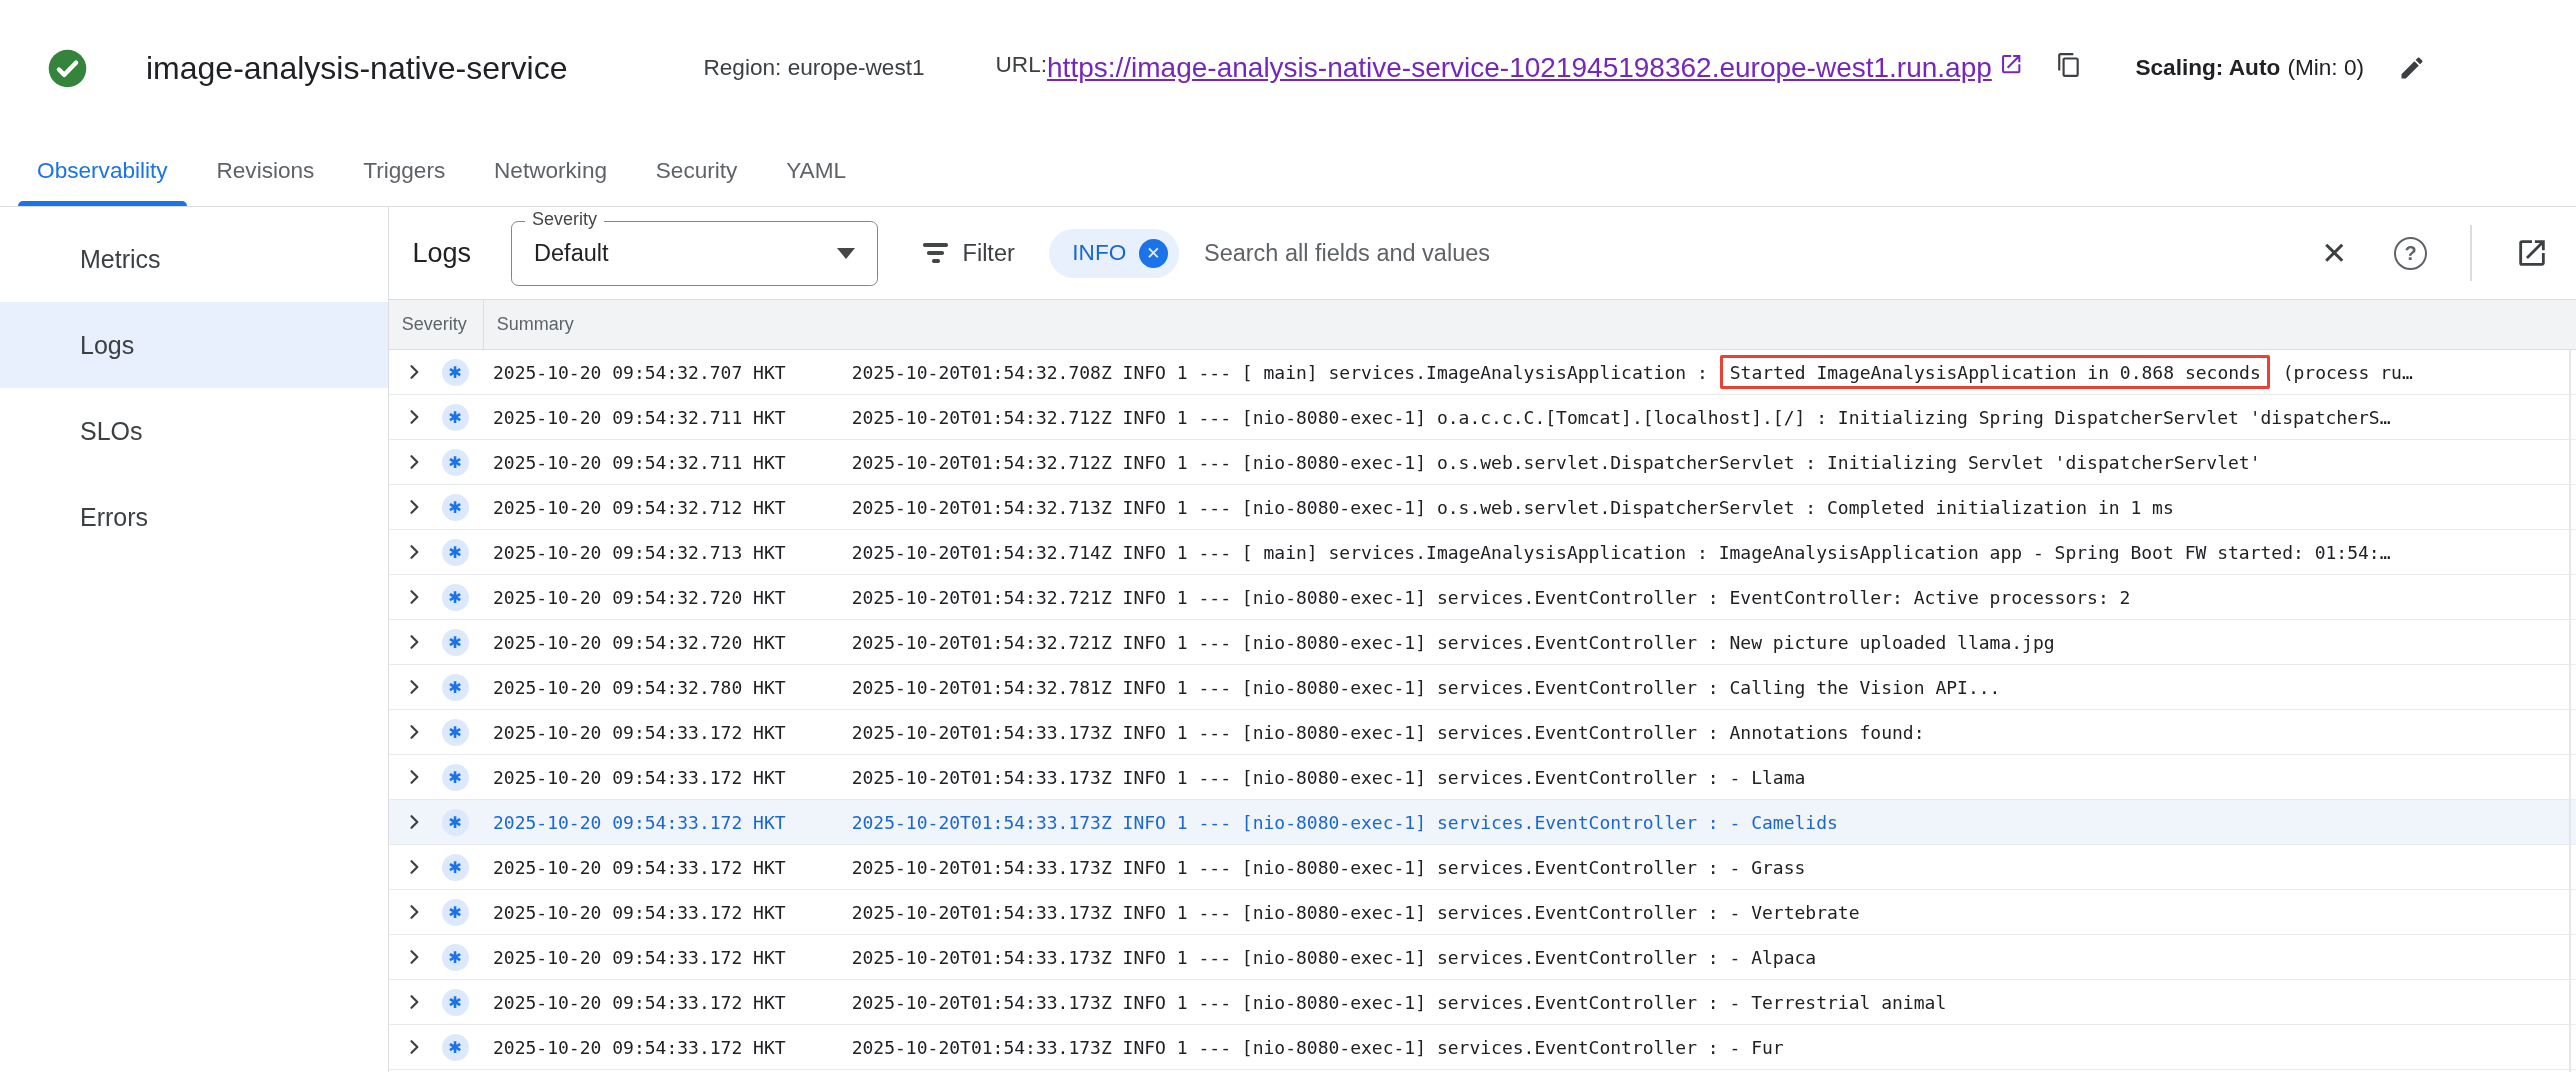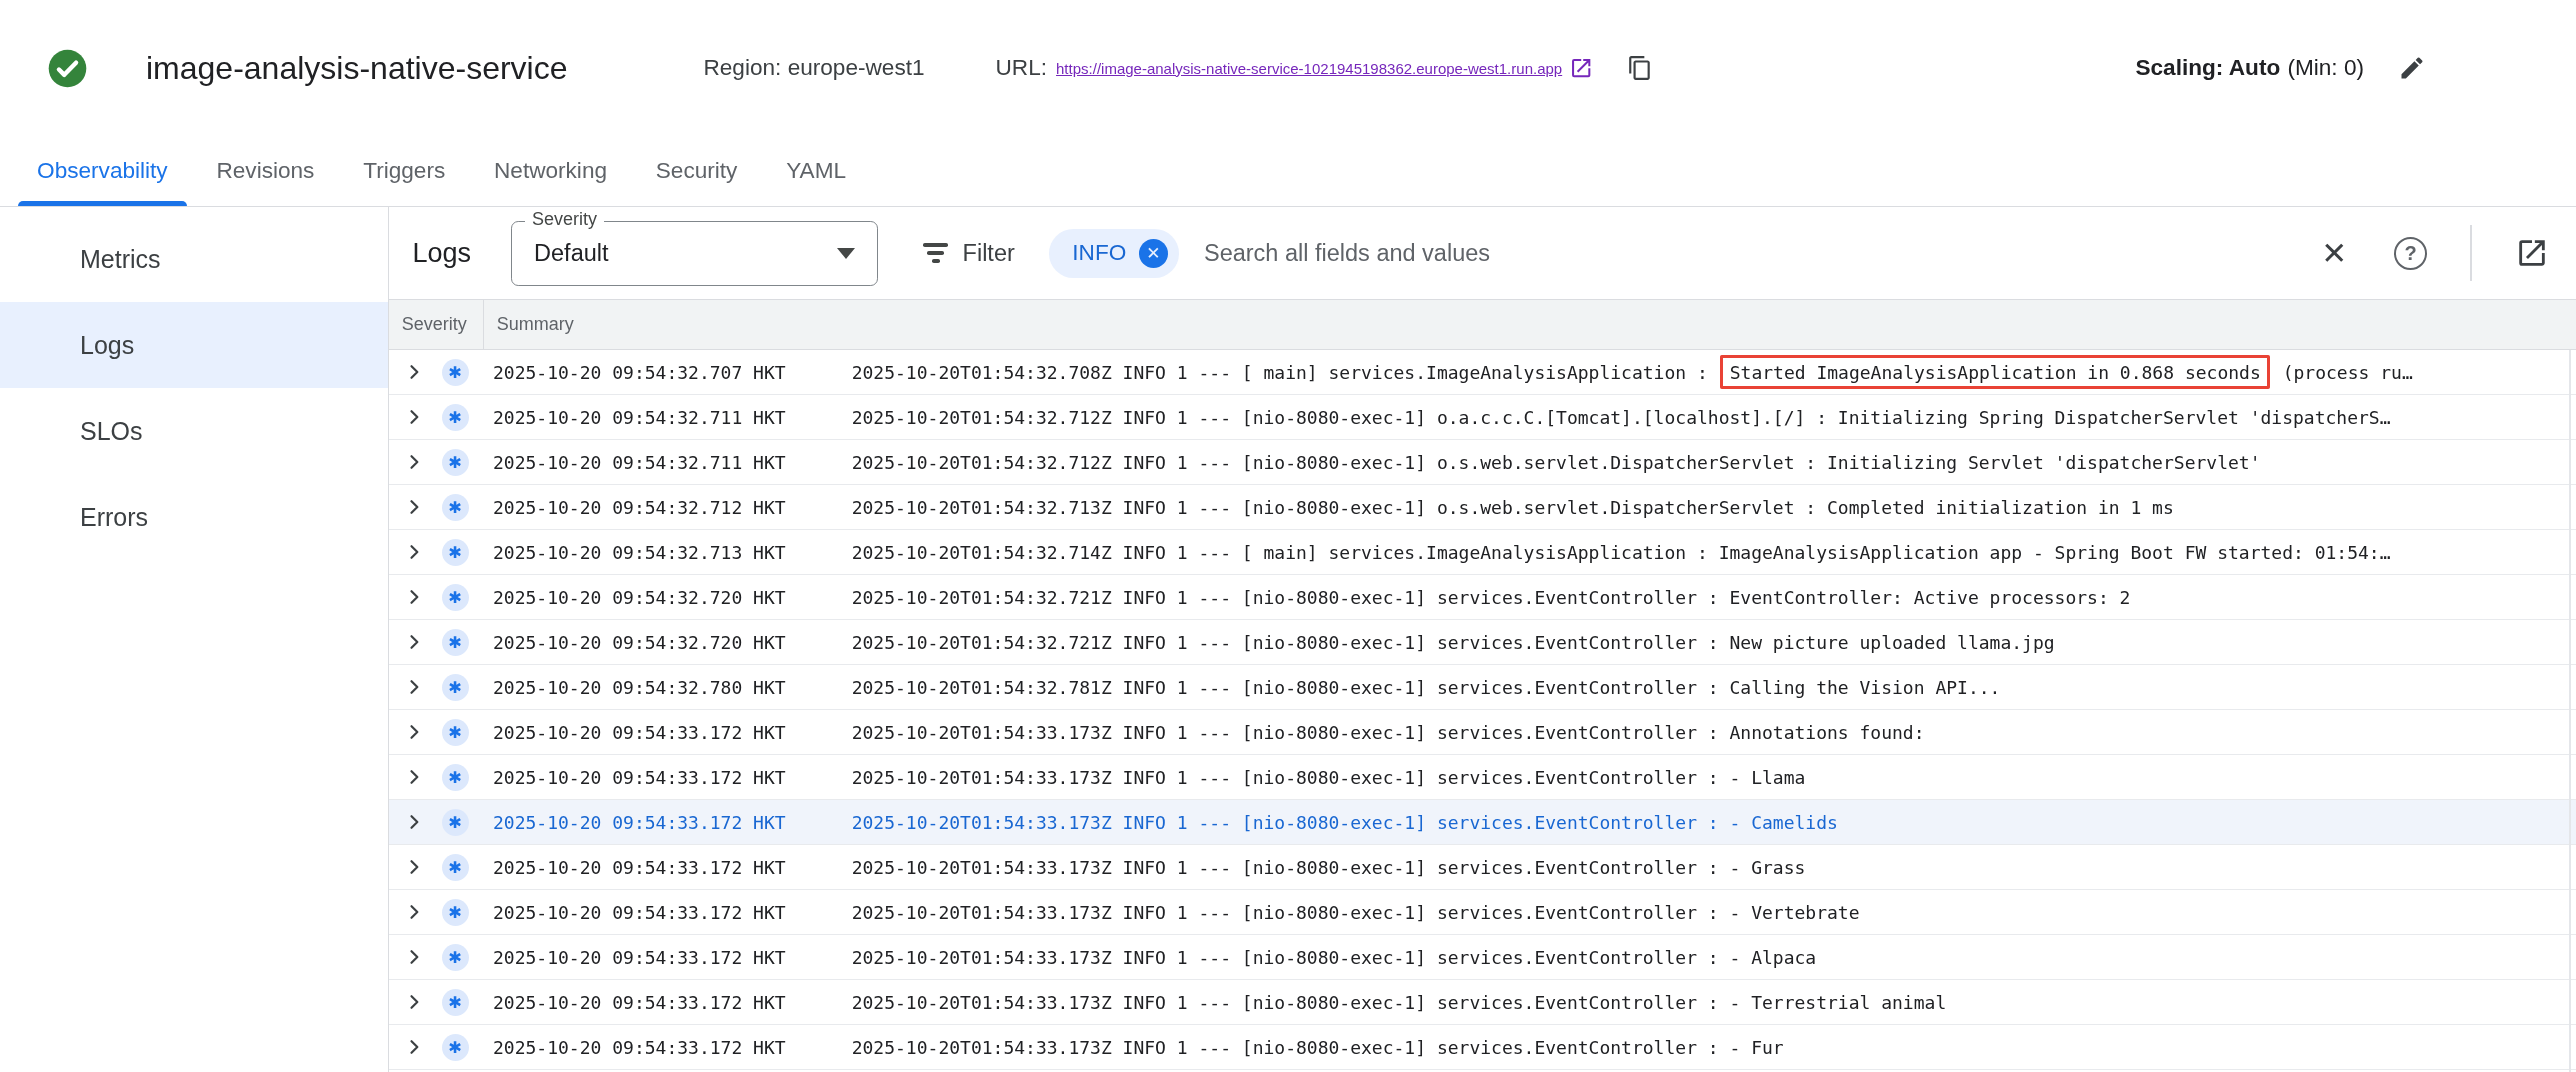--- a/index.html
+++ b/index.html
@@ -5,23 +5,23 @@
   * { box-sizing: border-box; margin: 0; padding: 0; }
   html,body { width: 2576px; height: 1073px; overflow: hidden; background: #fff;
               font-family: "Liberation Sans", sans-serif; color: #202124; }
 
   
   .app-header { height: 136px; display: flex; align-items: center;
                 padding-left: 47px; padding-right: 150px; }
   .status-icon { width: 41px; height: 41px; flex: 0 0 auto; }
   .service-title { font-size: 32px; color: #202124; margin-left: 58px; white-space: nowrap; }
   .region { font-size: 22.6px; color: #3c4043; margin-left: 136px; white-space: nowrap; }
-  .url-group { display: flex; align-items: center; margin-left: 71px; white-space: nowrap; }
+  .url-group { display: flex; margin-left: 71px; white-space: nowrap; }
   .url-label { font-size: 22.6px; color: #3c4043; }
-  .url-link { font-size: 15px; color: #7627bb; text-decoration: underline; margin-left: 9px; }
+  .url-link { font-size: 28px; color: #7627bb; text-decoration: underline; }
   .ext-icon { width: 24.4px; height: 24.4px; margin-left: 7.2px; fill: #7627bb; }
   .copy-icon { width: 26px; height: 26px; margin-left: 33px; fill: #3c4043; cursor: pointer; }
   .scaling { margin-left: auto; display: flex; align-items: center; white-space: nowrap; text-align: right; }
   .scaling-bold { font-size: 22.6px; font-weight: bold; color: #202124; }
   .scaling-rest { font-size: 22.6px; color: #202124; margin-left: 7.2px; }
   .pencil-icon { width: 28px; height: 28px; margin-left: 34px; fill: #3c4043; cursor: pointer; }
 
   
   .tabs { height: 71px; display: flex; align-items: stretch; padding-left: 12.7px;
           border-bottom: 0.9px solid #dadce0; }

